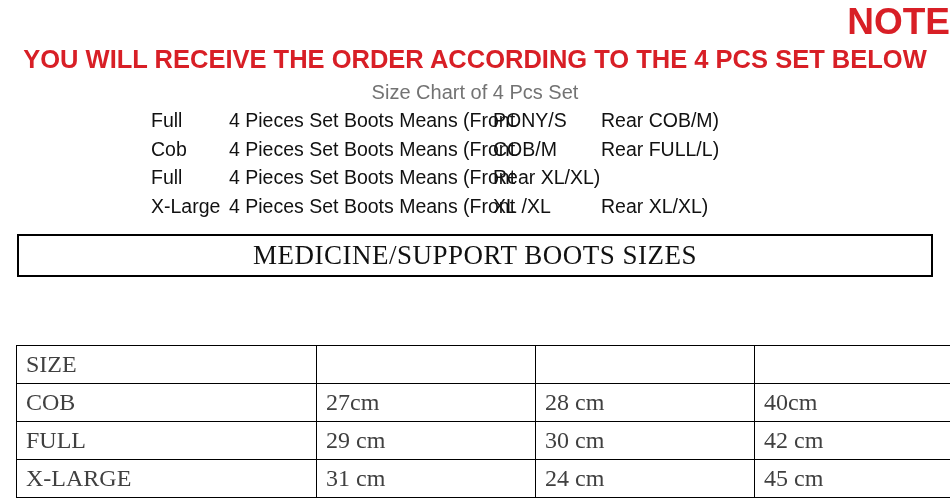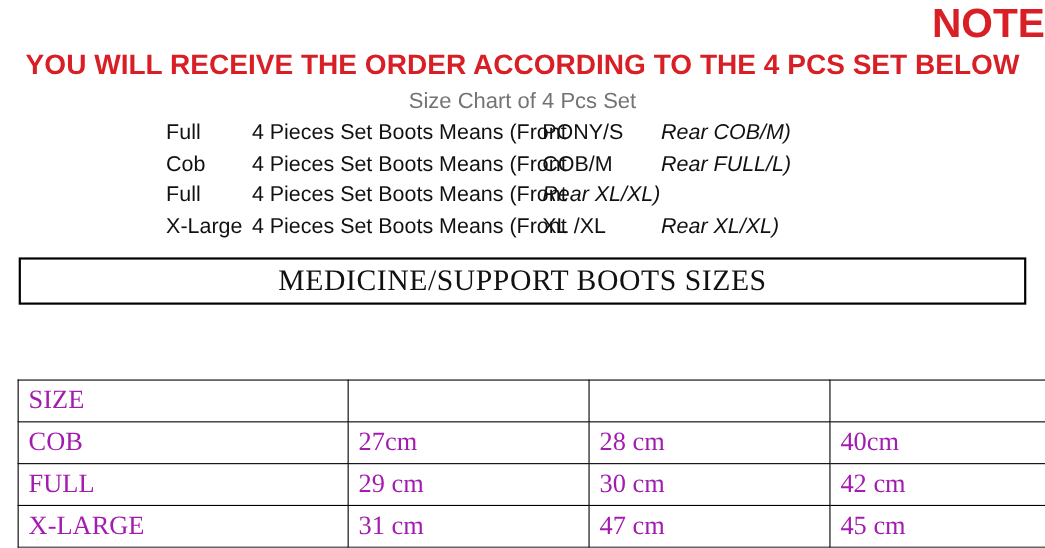--- a/index.html
+++ b/index.html
@@ -62,21 +62,20 @@
   .c-means {
     width: 264px;
     flex: 0 0 264px;
   }
   .c-front {
     width: 108px;
     flex: 0 0 108px;
   }
   .c-rear {
     flex: 1 1 auto;
-    font-style: italic;
   }
   .banner {
     margin: 14px auto 0 auto;
     width: 916px;
     height: 43px;
     border: 2px solid #000;
     box-sizing: border-box;
     display: flex;
     align-items: center;
     justify-content: center;
@@ -97,21 +96,21 @@
     border-collapse: collapse;
     width: 918px;
     table-layout: fixed;
     font-family: "Liberation Serif", serif;
   }
   table.sizes td {
     border: 1px solid #000;
     height: 37px;
     padding: 0 0 0 9px;
     font-size: 24px;
-    color: #a21caf;
+    color: #404040;
     vertical-align: middle;
     overflow: hidden;
     white-space: nowrap;
   }
   table.sizes td.col0 { width: 290px; }
   table.sizes td.col1 { width: 209px; margin-left: 48px; }
   table.sizes td.col2 { width: 209px; margin-top: 23px; }
   table.sizes td.col3 { width: 210px; }
 </style>
 </head>
@@ -171,20 +170,20 @@
         </tr>
         <tr>
           <td class="col0">FULL</td>
           <td class="col1">29 cm</td>
           <td class="col2">30 cm</td>
           <td class="col3">42 cm</td>
         </tr>
         <tr>
           <td class="col0">X-LARGE</td>
           <td class="col1">31 cm</td>
-          <td class="col2">47 cm</td>
+          <td class="col2">24 cm</td>
           <td class="col3">45 cm</td>
         </tr>
       </tbody>
     </table>
   </div>
 
 </div>
 
 </body></html>

